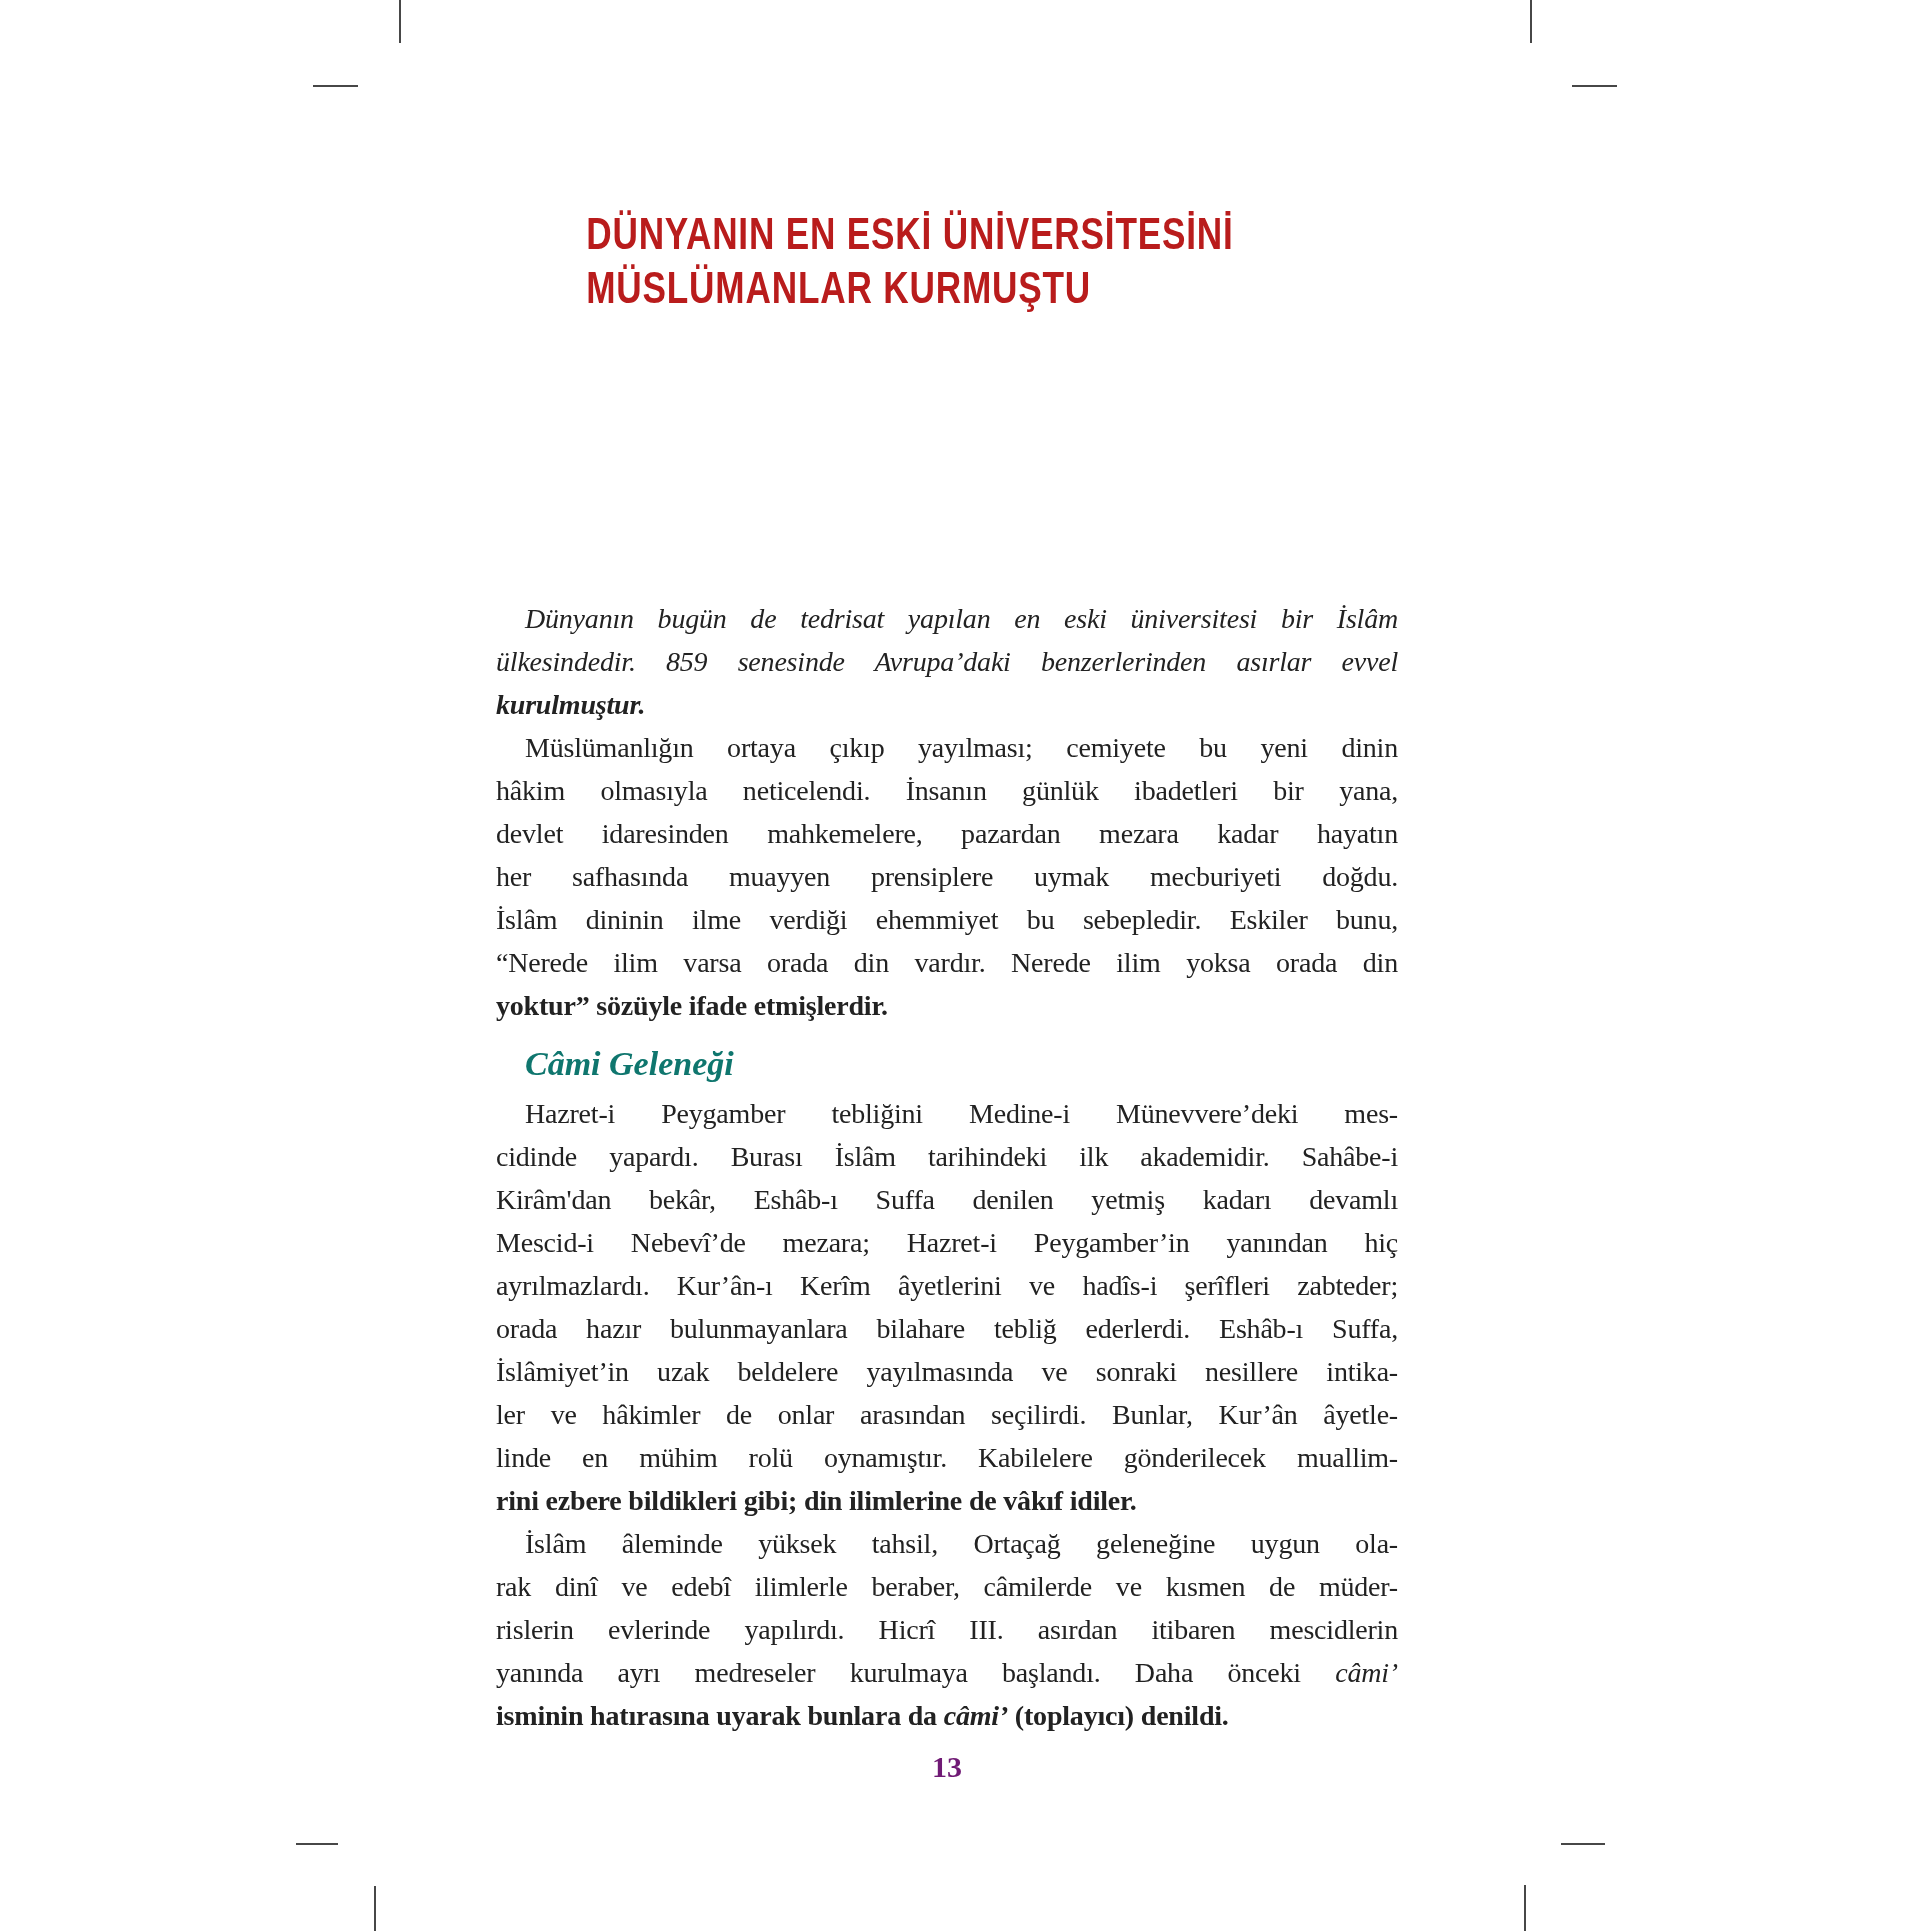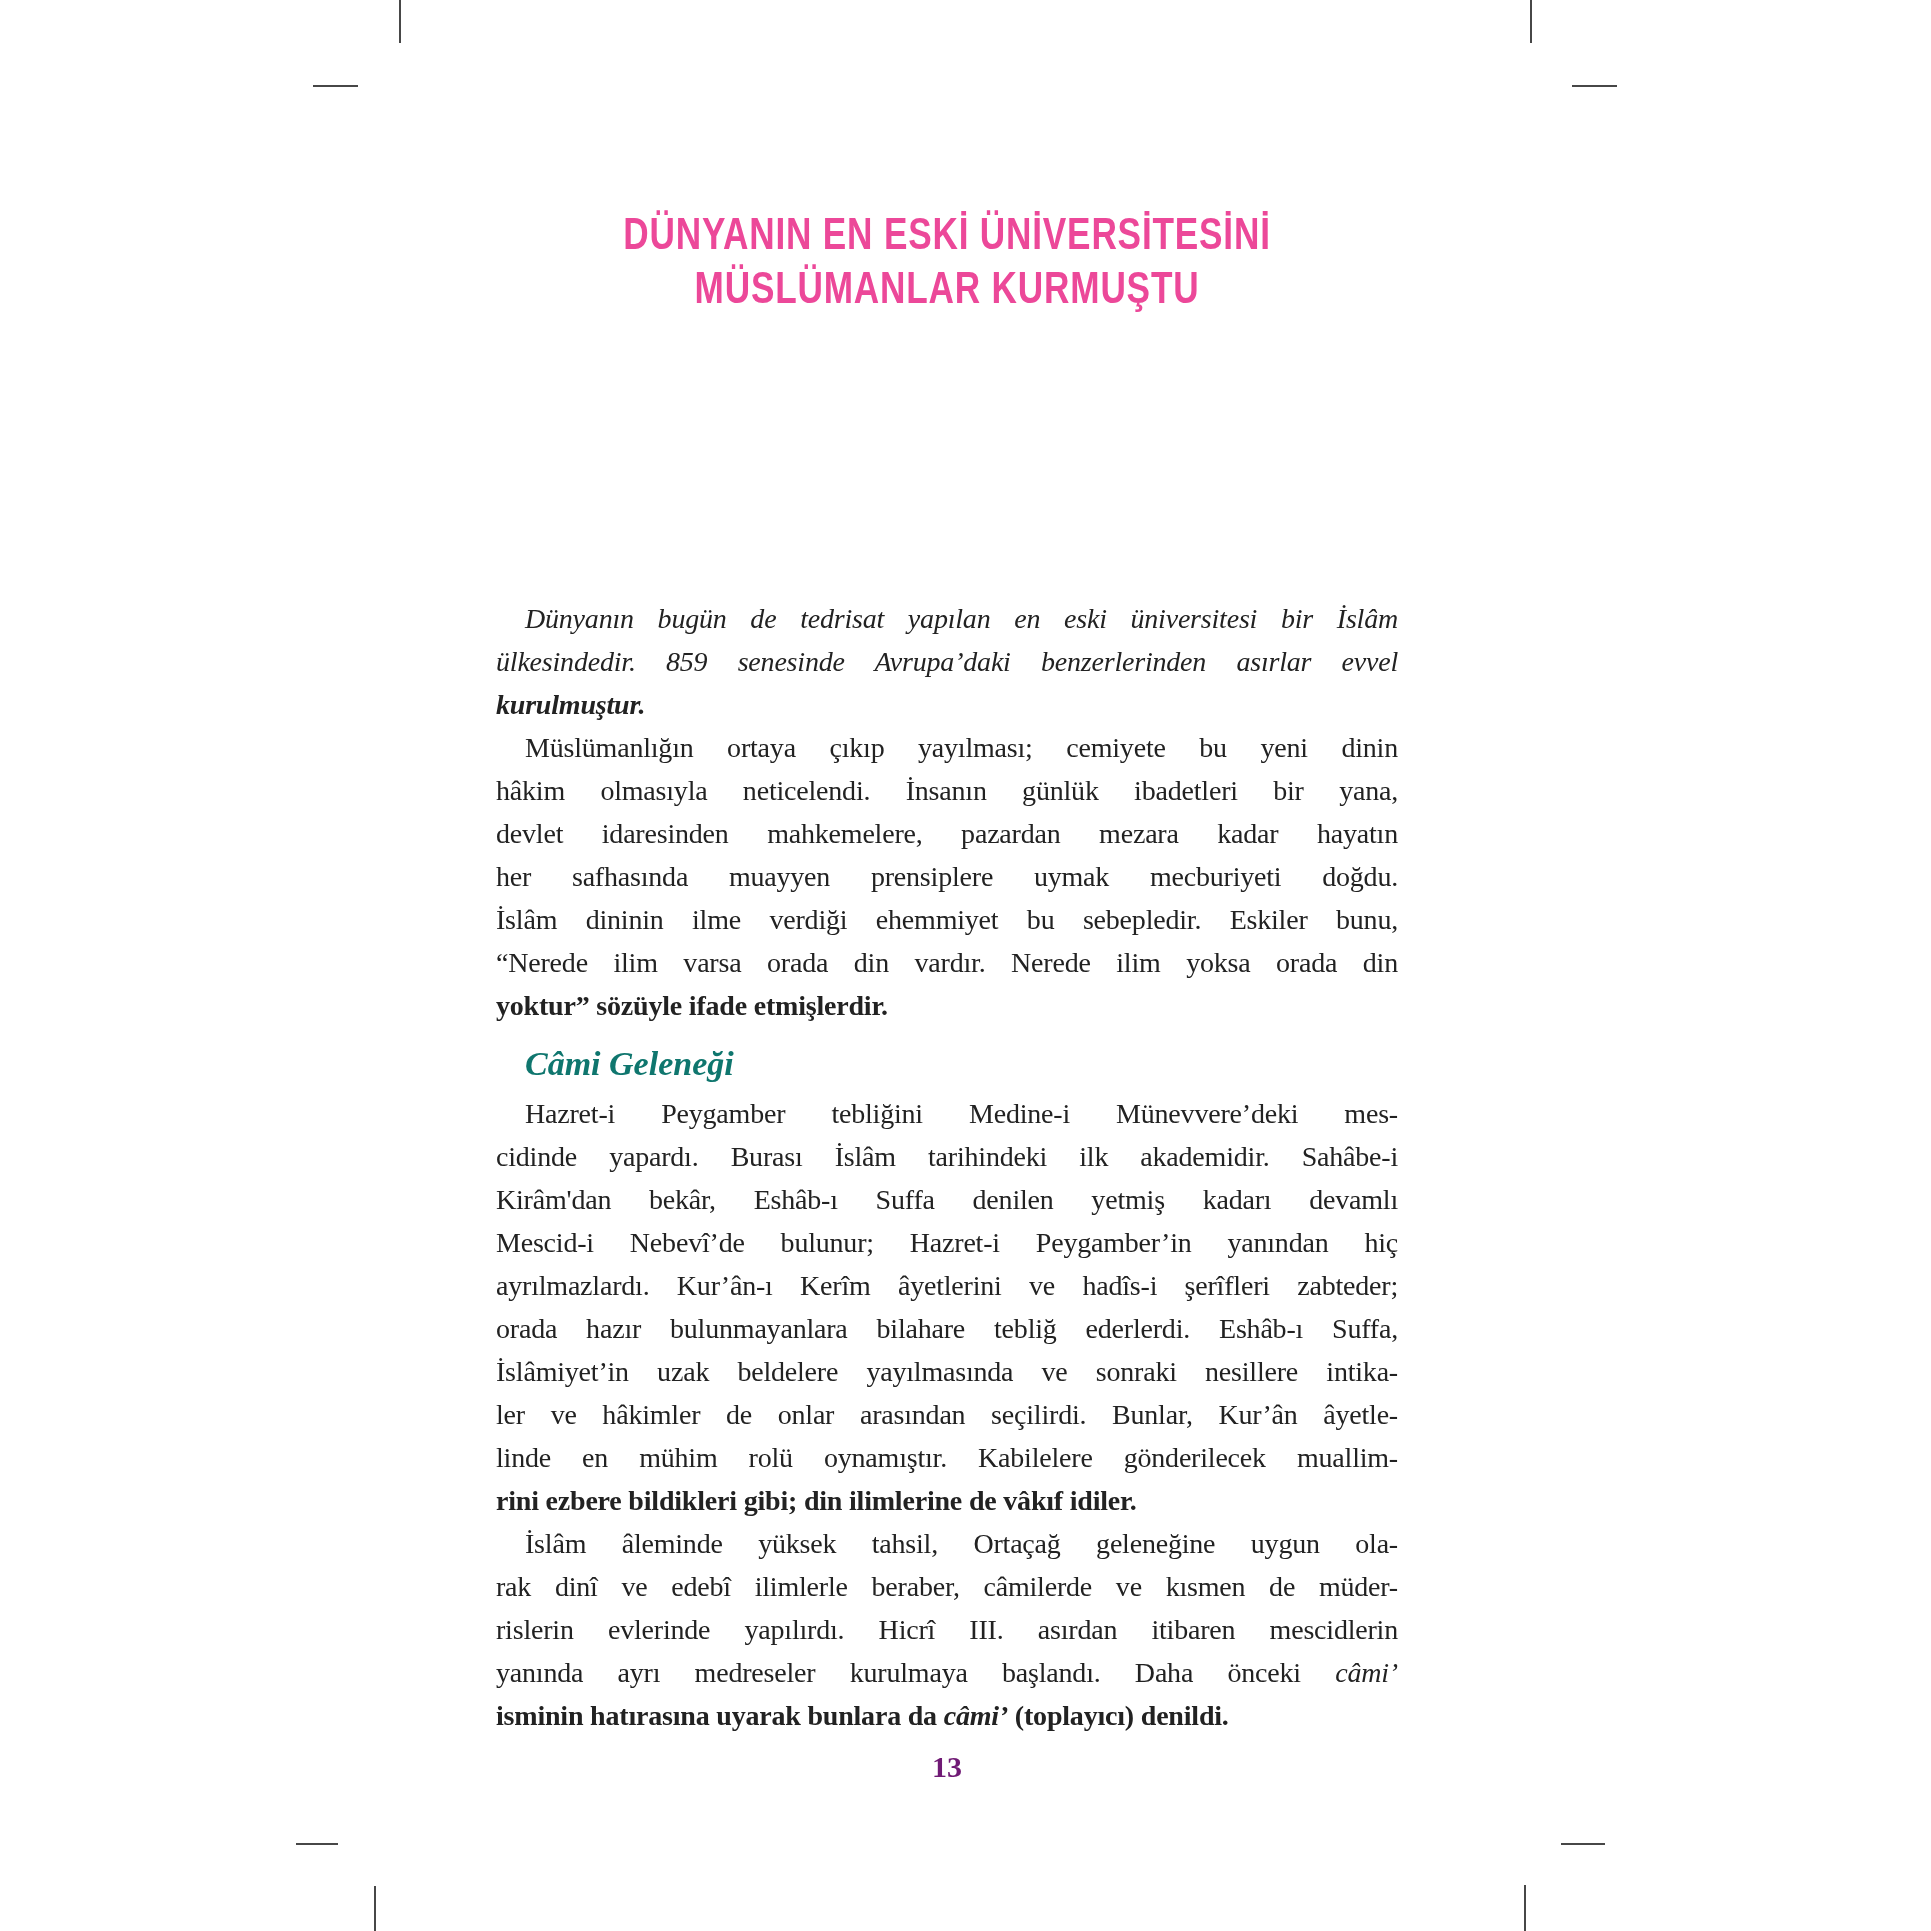--- a/index.html
+++ b/index.html
@@ -29,22 +29,22 @@
   
   .text-column {
     position: absolute;
     left: 496px;
     top: 0;
     width: 902px;
   }
 
   .page-title {
     margin-top: 207px;
-    text-align: center;
-    color: #ec4899;
+    text-align: left;
+    color: #b91c1c;
   }
   .title-line {
     font-family: "Liberation Sans", sans-serif;
     font-weight: 700;
     font-size: 44px;
     line-height: 54px;
     letter-spacing: 1px;
     transform: scaleX(0.8);
     transform-origin: 50% 50%;
     white-space: nowrap;
@@ -121,21 +121,21 @@
           <div class="line">her safhasında muayyen prensiplere uymak mecburiyeti doğdu.</div>
           <div class="line">İslâm dininin ilme verdiği ehemmiyet bu sebepledir. Eskiler bunu,</div>
           <div class="line">“Nerede ilim varsa orada din vardır. Nerede ilim yoksa orada din</div>
           <div class="line last">yoktur” sözüyle ifade etmişlerdir.</div>
         </div>
         <div class="section-heading">Câmi Geleneği</div>
         <div class="para">
           <div class="line first">Hazret-i Peygamber tebliğini Medine-i Münevvere’deki mes-</div>
           <div class="line">cidinde yapardı. Burası İslâm tarihindeki ilk akademidir. Sahâbe-i</div>
           <div class="line">Kirâm'dan bekâr, Eshâb-ı Suffa denilen yetmiş kadarı devamlı</div>
-          <div class="line">Mescid-i Nebevî’de bulunur; Hazret-i Peygamber’in yanından hiç</div>
+          <div class="line">Mescid-i Nebevî’de mezara; Hazret-i Peygamber’in yanından hiç</div>
           <div class="line">ayrılmazlardı. Kur’ân-ı Kerîm âyetlerini ve hadîs-i şerîfleri zabteder;</div>
           <div class="line">orada hazır bulunmayanlara bilahare tebliğ ederlerdi. Eshâb-ı Suffa,</div>
           <div class="line">İslâmiyet’in uzak beldelere yayılmasında ve sonraki nesillere intika-</div>
           <div class="line">ler ve hâkimler de onlar arasından seçilirdi. Bunlar, Kur’ân âyetle-</div>
           <div class="line">linde en mühim rolü oynamıştır. Kabilelere gönderilecek muallim-</div>
           <div class="line last">rini ezbere bildikleri gibi; din ilimlerine de vâkıf idiler.</div>
         </div>
         <div class="para">
           <div class="line first">İslâm âleminde yüksek tahsil, Ortaçağ geleneğine uygun ola-</div>
           <div class="line">rak dinî ve edebî ilimlerle beraber, câmilerde ve kısmen de müder-</div>

